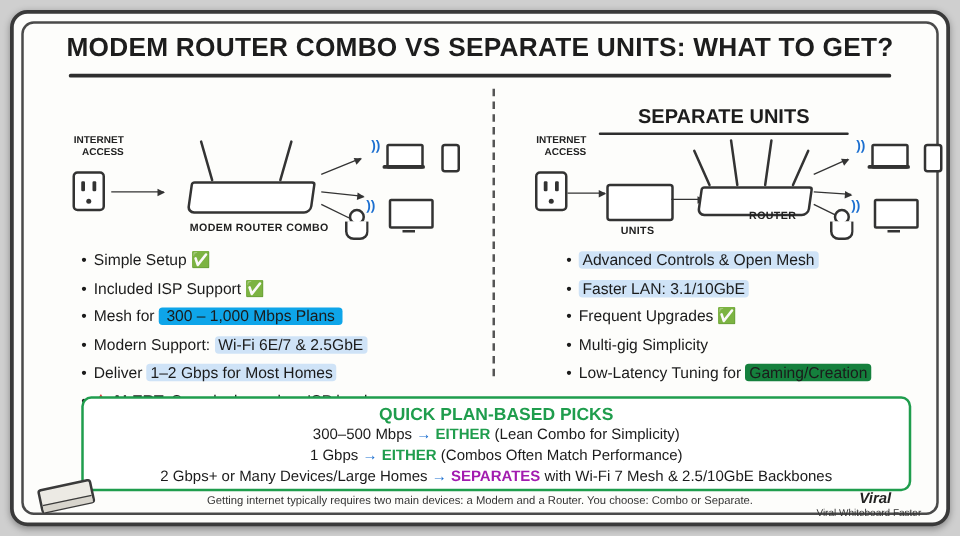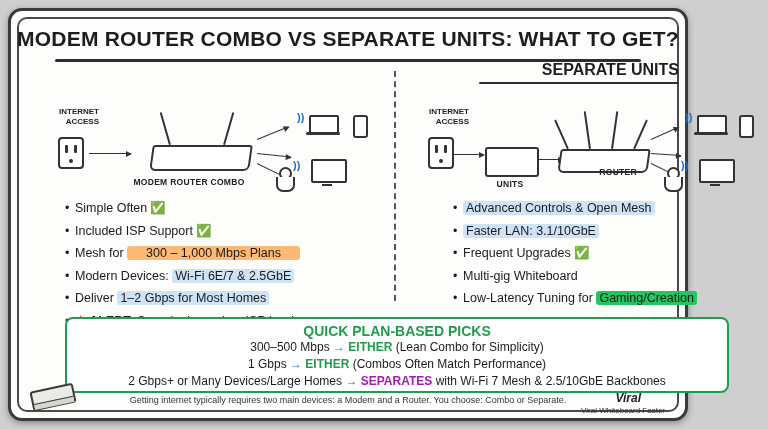--- a/index.html
+++ b/index.html
@@ -3,21 +3,21 @@
 <meta charset="utf-8">
 <style>
   html,body{margin:0;padding:0;}
   body{
     width:768px;height:429px;
     background:#cfcfcf;
     font-family:"Liberation Sans", sans-serif;
     overflow:hidden;
   }
   .board{
-    position:absolute;left:8px;top:8px;width:680px;height:413px;
+    position:absolute;left:8px;top:8px;width:752px;height:413px;
     background:#fdfdfb;
     border:3px solid #3a3a3a;
     border-radius:14px;
     box-shadow:0 2px 6px rgba(0,0,0,.35);
     box-sizing:border-box;
   }
   .inner{position:absolute;inset:6px;border:2px solid #4a4a4a;border-radius:10px;}
   .title{
     position:absolute;left:0;right:0;top:16px;text-align:center;
     font-size:21px;font-weight:bold;color:#1d1d1d;letter-spacing:.2px;
@@ -27,21 +27,21 @@
   }
   .divider{
     position:absolute;left:383px;top:60px;width:0;height:230px;
     border-left:2px dashed #555;
   }
   .col-head{
     position:absolute;font-size:16px;font-weight:bold;color:#1d1d1d;text-align:center;
   }
   .col-head .ul{height:2px;background:#2e2e2e;margin-top:3px;border-radius:2px;}
   #combo-head{left:90px;top:62px;width:220px;}
-  #sep-head{left:468px;top:50px;width:200px;text-align:right;}
+  #sep-head{left:468px;top:74px;width:200px;}
 
   .label-small{position:absolute;font-size:8px;font-weight:bold;color:#222;text-align:right;line-height:10px;}
   .label-cap{position:absolute;font-size:8.5px;font-weight:bold;color:#222;text-align:center;letter-spacing:.3px;}
 
   
   .outlet{
     position:absolute;width:22px;height:28px;border:2px solid #333;border-radius:4px;background:#fff;
   }
   .outlet:before,.outlet:after{
     content:"";position:absolute;top:6px;width:3px;height:8px;background:#333;border-radius:1px;
@@ -79,22 +79,22 @@
   }
 
   
   .bullets{position:absolute;font-size:12.5px;color:#1b1b1b;line-height:19.5px;}
   #combo-bullets{left:54px;top:188px;width:320px;}
   #sep-bullets{left:442px;top:188px;width:320px;}
   .bullets li{list-style:none;margin:0 0 3px 0;white-space:nowrap;}
   .bullets ul{margin:0;padding:0;}
   .dot{display:inline-block;width:10px;}
   .hl-blue{background:#cfe3f7;border-radius:3px;padding:0 3px;}
-  .hl-green{background:#fdba74;border-radius:3px;padding:0 19px;}
-  .hl-red{background:#22c55e;border-radius:3px;padding:0 3px;}
+  .hl-green{background:#0ea5e9;border-radius:3px;padding:0 6px;}
+  .hl-red{background:#15803d;border-radius:3px;padding:0 3px;}
   .check{color:#27a844;font-weight:bold;}
   .alert-tri{color:#d33;font-weight:bold;}
   .bold{font-weight:bold;}
 
   
   .picks{
     position:absolute;left:54px;top:306px;width:660px;height:72px;
     border:2px solid #1f9d4d;border-radius:8px;background:#fff;
   }
   .picks-title{
@@ -133,21 +133,21 @@
   <div class="label-small" style="left:28px;top:96px;width:60px;">INTERNET<br>ACCESS</div>
   <div class="outlet" style="left:47px;top:126px;">
       <div class="hole"></div>
     </div>
 
   <div class="arrow" style="left:78px;top:142px;width:42px;"></div>
 
   <div class="antenna" style="left:158px;top:100px;height:34px;transform:rotate(-16deg);"></div>
   <div class="antenna" style="left:212px;top:100px;height:34px;transform:rotate(16deg);"></div>
   <div class="router-body" style="left:140px;top:134px;width:96px;height:22px;"></div>
-  <div class="label-cap" style="left:115px;top:166px;width:126px;">MODEM ROUTER COMBO</div>
+  <div class="label-cap" style="left:126px;top:166px;width:126px;text-align:right;">MODEM ROUTER COMBO</div>
 
   <div class="arrow" style="left:246px;top:128px;width:34px;transform:rotate(-22deg);"></div>
   <div class="arrow" style="left:246px;top:142px;width:34px;transform:rotate(6deg);"></div>
   <div class="arrow" style="left:246px;top:152px;width:34px;transform:rotate(26deg);"></div>
 
   <div class="laptop" style="left:298px;top:104px;">
     <div class="screen"></div>
       <div class="base"></div>
   </div>
   <div class="phone" style="left:342px;top:104px;"></div>
@@ -203,34 +203,34 @@
       <div class="stand"></div>
   </div>
   <div class="wifi" style="left:670px;top:148px;">))</div>
   <div class="person" style="left:656px;top:156px;">
     <div class="head"></div>
       <div class="body"></div>
   </div>
 
   <div class="bullets" id="combo-bullets">
     <ul id="combo-ul">
-        <li><span class="dot">• </span><span>Simple Often </span><span class="check">✅</span></li>
+        <li><span class="dot">• </span><span>Simple Setup </span><span class="check">✅</span></li>
         <li><span class="dot">• </span><span>Included ISP Support </span><span class="check">✅</span></li>
         <li><span class="dot">• </span><span>Mesh for </span><span class="hl-green">300 – 1,000 Mbps Plans</span></li>
-        <li><span class="dot">• </span><span>Modern Devices: </span><span class="hl-blue">Wi-Fi 6E/7 &amp; 2.5GbE</span></li>
+        <li><span class="dot">• </span><span>Modern Support: </span><span class="hl-blue">Wi-Fi 6E/7 &amp; 2.5GbE</span></li>
         <li><span class="dot">• </span><span>Deliver </span><span class="hl-blue">1–2 Gbps for Most Homes</span></li>
         <li><span class="dot">• </span><span class="alert-tri">⚠ </span><span class="bold">ALERT:</span><span> Speeds depend on ISP hardware</span></li>
       </ul>
   </div>
   <div class="bullets" id="sep-bullets">
     <ul id="sep-ul">
         <li><span class="dot">• </span><span class="hl-blue">Advanced Controls &amp; Open Mesh</span></li>
         <li><span class="dot">• </span><span class="hl-blue">Faster LAN: 3.1/10GbE</span></li>
         <li><span class="dot">• </span><span>Frequent Upgrades </span><span class="check">✅</span></li>
-        <li><span class="dot">• </span><span>Multi-gig Whiteboard</span></li>
+        <li><span class="dot">• </span><span>Multi-gig Simplicity</span></li>
         <li><span class="dot">• </span><span>Low-Latency Tuning for </span><span class="hl-red">Gaming/Creation</span></li>
       </ul>
   </div>
 
   <div class="picks">
     <div class="picks-title">QUICK PLAN-BASED PICKS</div>
     <div id="picks-rows">
         <div class="pick-row"><span>300–500 Mbps </span><span class="arw">→ </span><span class="either">EITHER </span><span>(Lean Combo for Simplicity)</span></div>
         <div class="pick-row"><span>1 Gbps </span><span class="arw">→ </span><span class="either">EITHER </span><span>(Combos Often Match Performance)</span></div>
         <div class="pick-row"><span>2 Gbps+ or Many Devices/Large Homes </span><span class="arw">→ </span><span class="seps">SEPARATES </span><span>with Wi-Fi 7 Mesh &amp; 2.5/10GbE Backbones</span></div>

